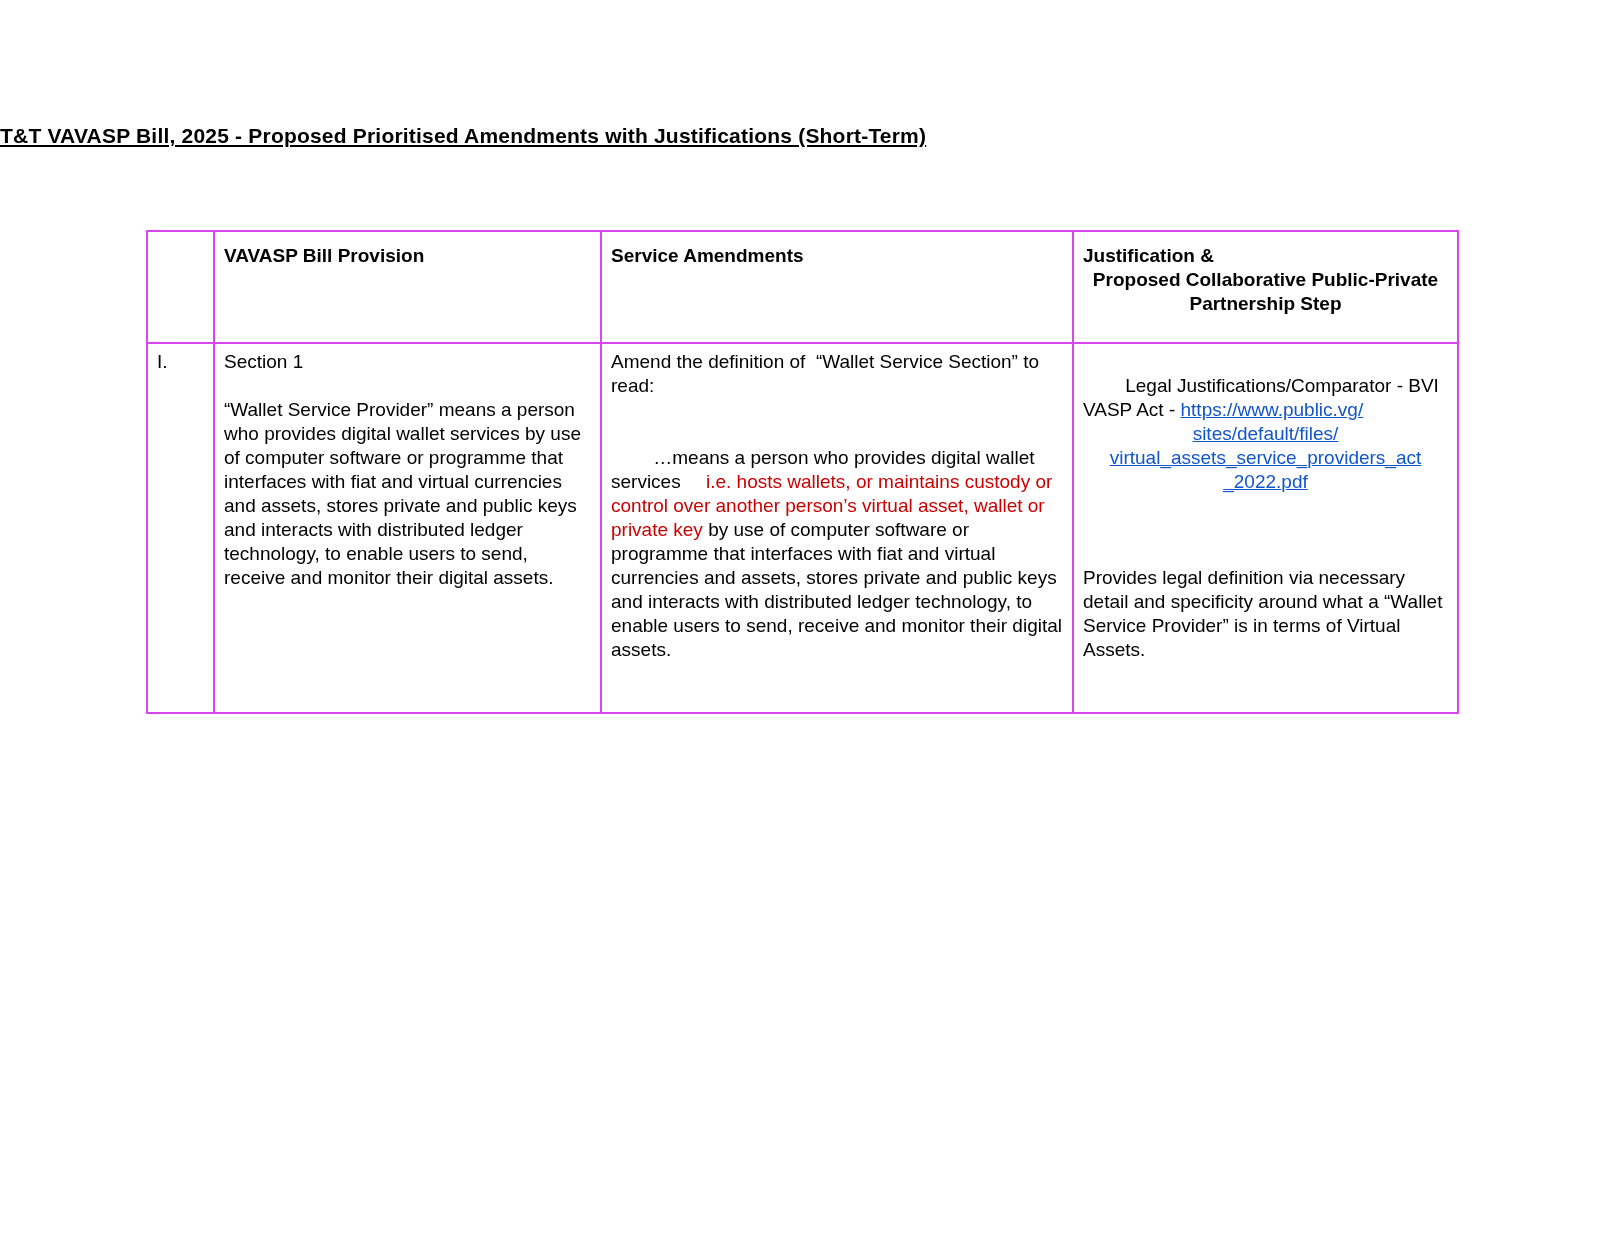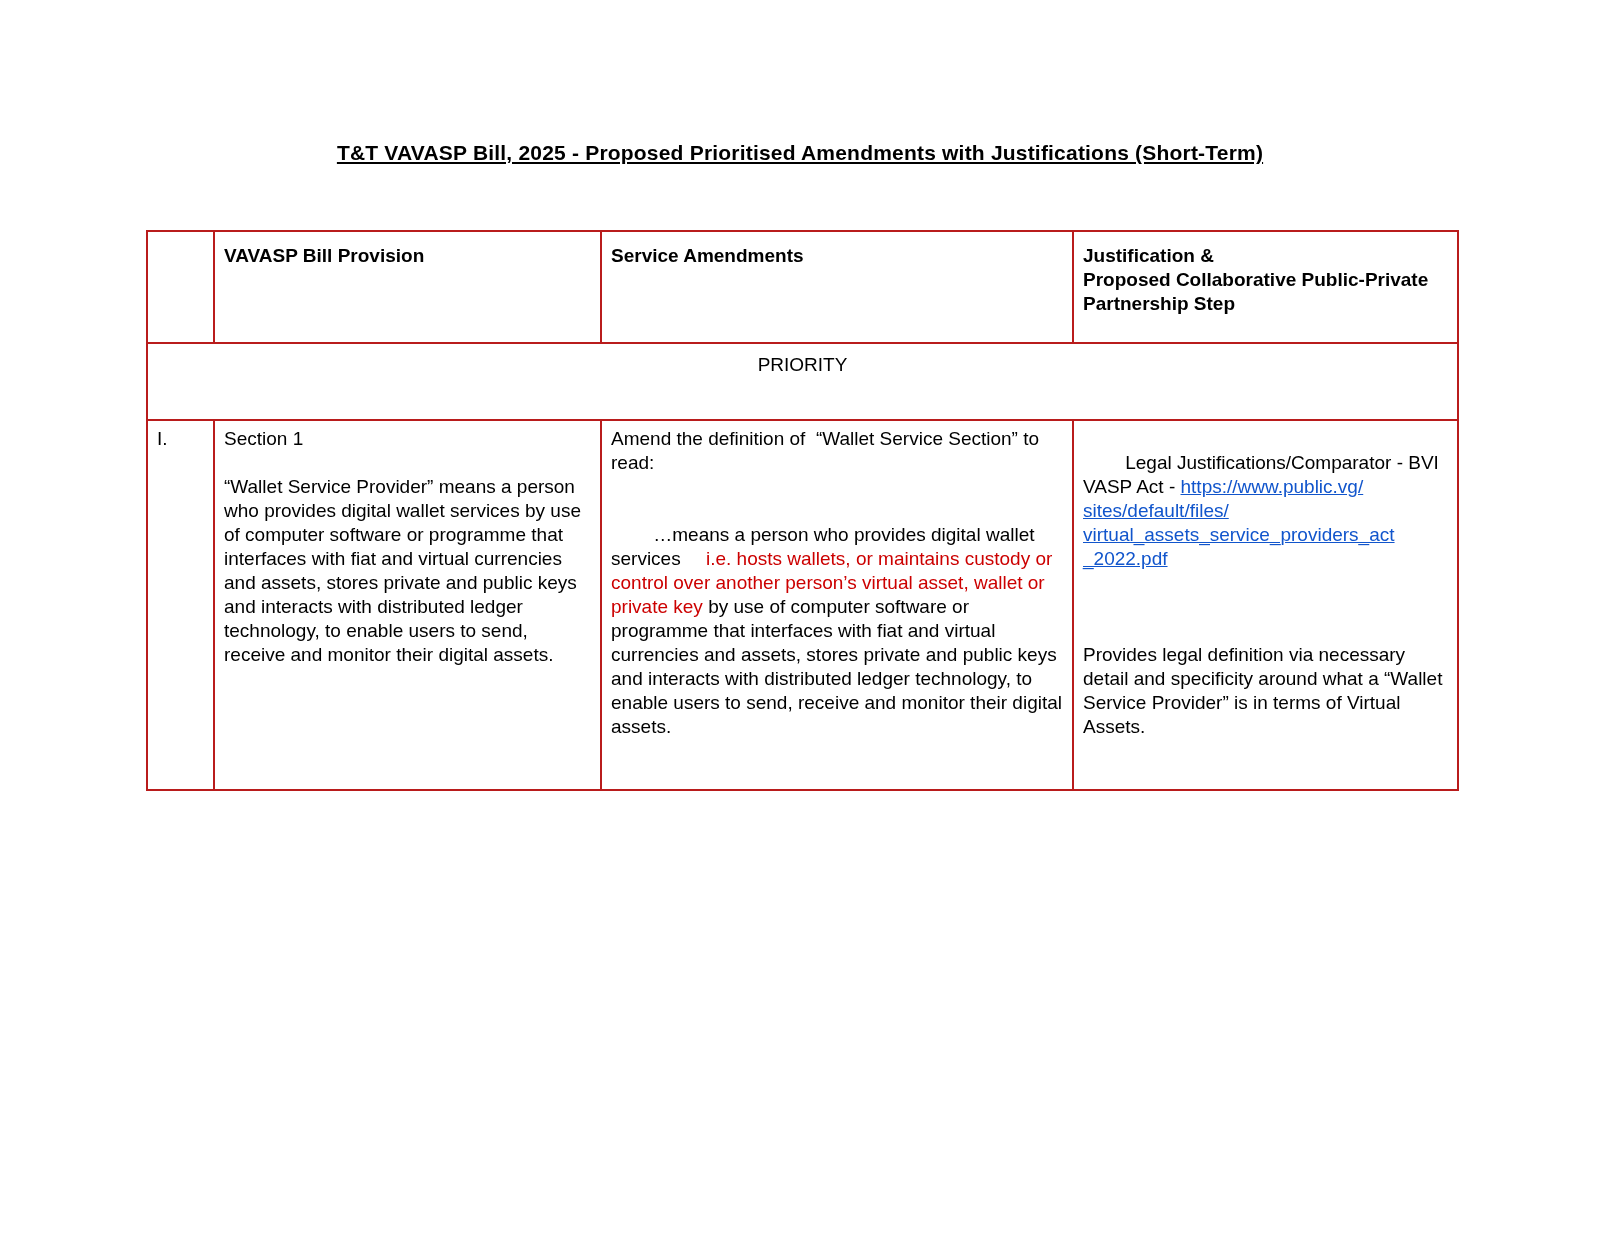--- a/index.html
+++ b/index.html
@@ -10,39 +10,38 @@
   body {
     position: relative;
     width: 1600px;
     height: 1236px;
     overflow: hidden;
     font-family: "Liberation Sans", "DejaVu Sans", sans-serif;
     color: #000000;
   }
   .doc-title {
     position: absolute;
-    top: 141px;
+    top: 124px;
     left: 0;
     width: 1600px;
-    text-align: center;
     font-size: 21px;
     font-weight: bold;
     text-decoration: underline;
     letter-spacing: 0.2px;
   }
   table.bill-table {
     position: absolute;
     left: 146px;
     top: 230px;
     width: 1311px;
     border-collapse: collapse;
     table-layout: fixed;
   }
   table.bill-table td {
-    border: 2px solid #b91c1c;
+    border: 2px solid #d946ef;
     vertical-align: top;
     font-size: 19px;
     line-height: 24px;
     padding: 6px 9px 6px 9px;
   }
   tr.header-row td {
     font-weight: bold;
     height: 92px;
     padding-top: 12px;
   }
@@ -69,20 +68,21 @@
     margin-left: 20px;
   }
   a.doc-link {
     color: #1155cc;
     text-decoration: underline;
     cursor: pointer;
     word-break: break-word;
   }
   .blk {
     display: block;
+    text-align: center;
   }
 </style>
 </head>
 <body>
 
 <div class="doc-title">T&amp;T VAVASP Bill, 2025 - Proposed Prioritised Amendments with Justifications (Short-Term)</div>
 
 <table class="bill-table">
   <colgroup>
     <col style="width:67px">
@@ -95,23 +95,20 @@
       <tr class="header-row">
     <td></td>
     <td>VAVASP Bill Provision</td>
     <td>Service Amendments</td>
     <td>
       <span>Justification &amp;</span>
       <span class="blk">Proposed Collaborative Public-Private Partnership Step</span>
     </td>
   </tr>
 
-  <tr class="priority-row">
-    <td colspan="4">PRIORITY</td>
-  </tr>
 
   <tr class="body-row">
     <td class="cell-index">I.</td>
 
     <td>
       <p class="cell-para">Section 1</p>
       <p class="cell-para">“Wallet Service Provider” means a person who provides digital wallet services by use of computer software or programme that interfaces with fiat and virtual currencies and assets, stores private and public keys and interacts with distributed ledger technology, to enable users to send, receive and monitor their digital assets.</p>
     </td>
 
     <td>

